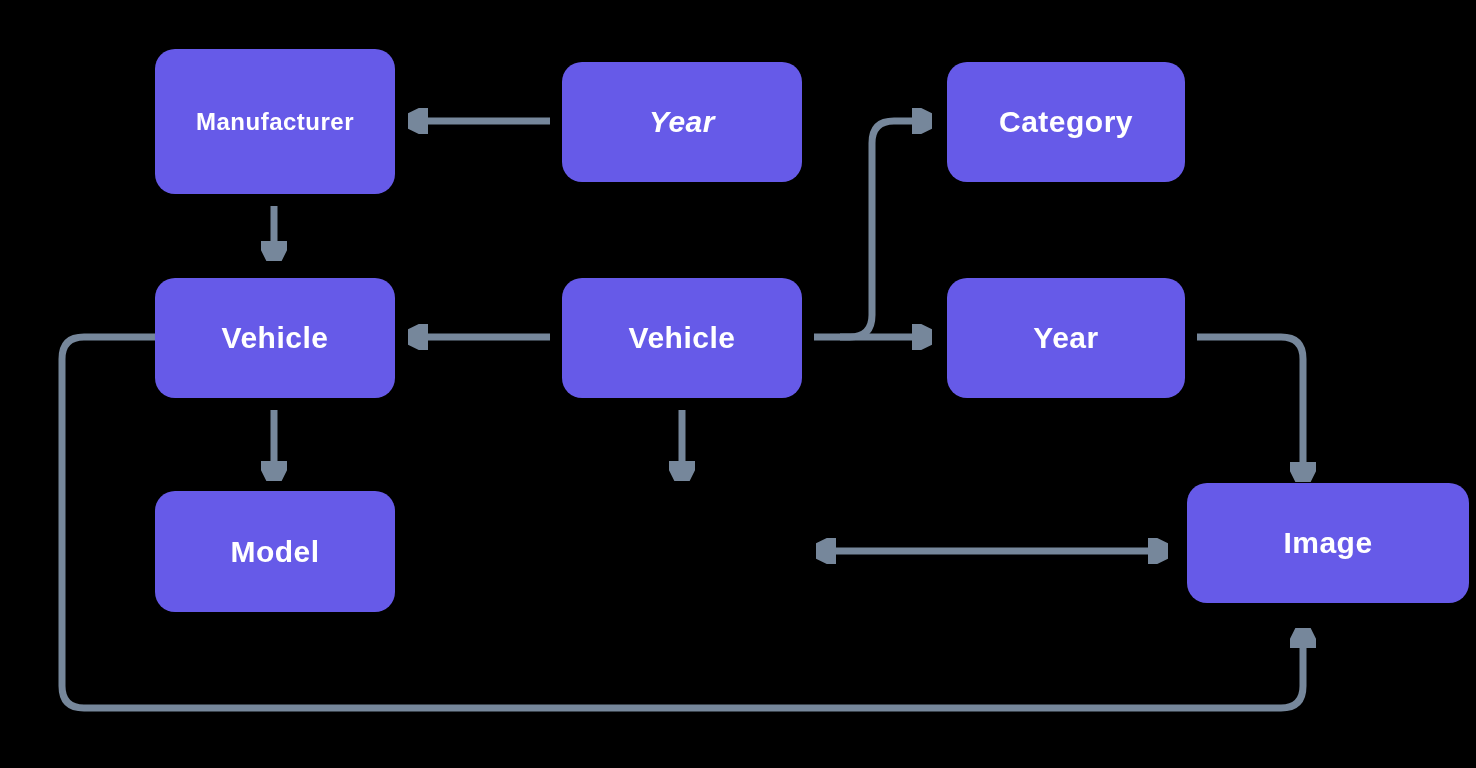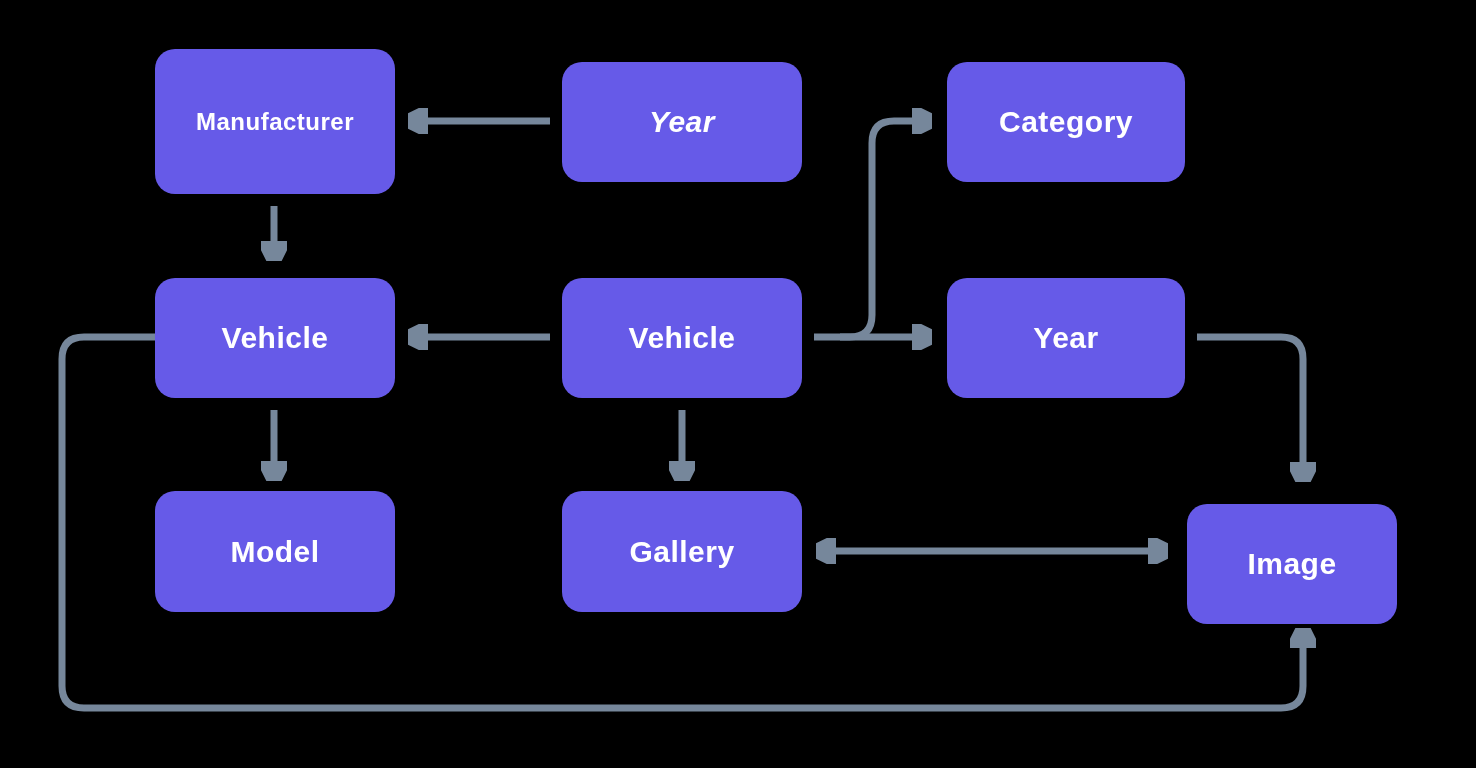--- a/index.html
+++ b/index.html
@@ -33,21 +33,21 @@
     text-align:center;
   }
   .n-manufacturer{left:155px;top:49px;width:240px;height:145px;font-size:24px;}
   .n-year{left:562px;top:62px;width:240px;height:120px;font-style:italic;}
   .n-category{left:947px;top:62px;width:238px;height:120px;text-align:right;}
   .n-vehicle{left:155px;top:278px;width:240px;height:120px;}
   .n-autopart{left:562px;top:278px;width:240px;height:120px;}
   .n-brand{left:947px;top:278px;width:238px;height:120px;}
   .n-model{left:155px;top:491px;width:240px;height:121px;text-align:center;}
   .n-gallery{left:562px;top:491px;width:240px;height:121px;}
-  .n-image{left:1187px;top:504px;width:210px;height:120px;}
+  .n-image{left:1187px;top:483px;width:282px;height:120px;}
 </style>
 </head>
 <body>
 
 <div class="canvas">
 
   <svg class="edges" viewBox="0 0 1476 768" xmlns="http://www.w3.org/2000/svg" aria-hidden="true">
     <defs>
       <marker id="ah" viewBox="0 0 10 10" refX="8" refY="5" markerWidth="2.8" markerHeight="3.8" orient="auto-start-reverse">
         <path d="M 0 0 L 10 5 L 0 10 z" fill="#76879B" stroke="none"></path>
@@ -89,20 +89,17 @@
   </div>
   <div class="node n-autopart">
     <span>Vehicle</span>
   </div>
   <div class="node n-brand">
     <span>Year</span>
   </div>
   <div class="node n-model">
     <span>Model</span>
   </div>
-  <div class="node n-gallery">
-    <span>Gallery</span>
-  </div>
   <div class="node n-image">
     <span>Image</span>
   </div>
 
 </div>
 
 </body></html>

